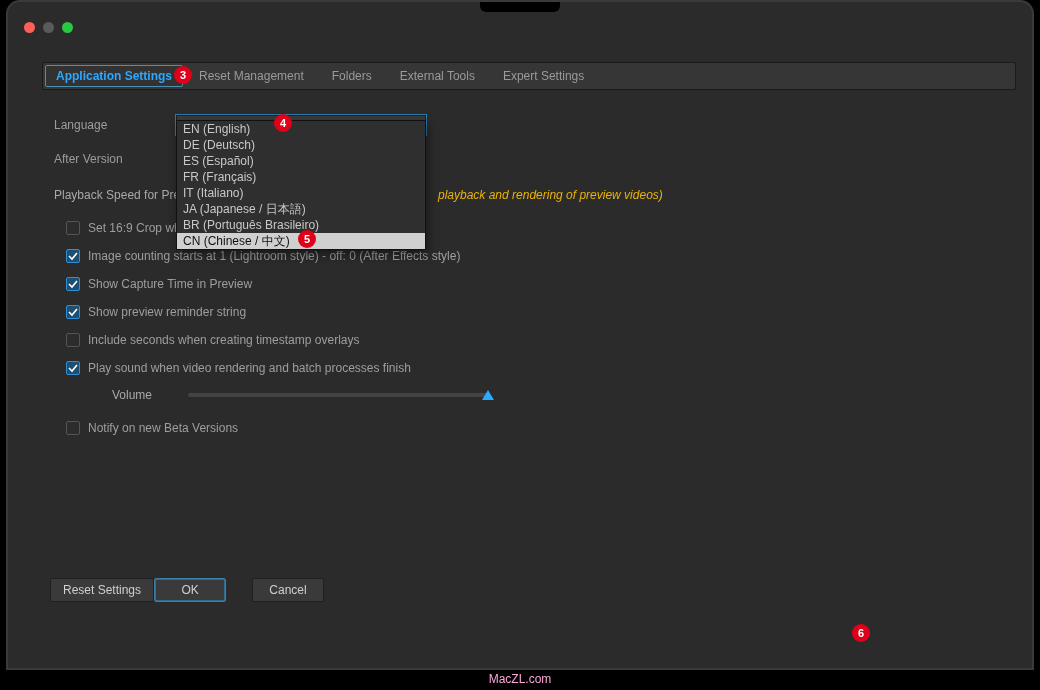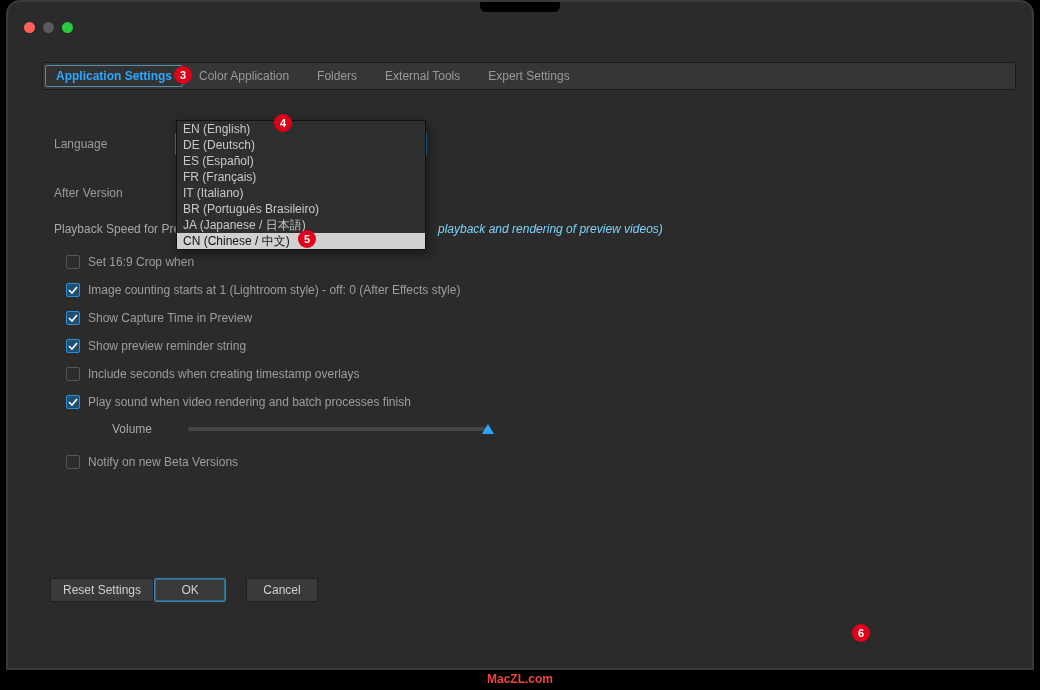--- a/index.html
+++ b/index.html
@@ -78,21 +78,20 @@
 
   .form-area {
     padding: 20px 12px 0 12px;
     position: relative;
   }
   .row {
     display: flex;
     align-items: center;
     min-height: 30px;
     margin-bottom: 4px;
-    margin-top: 19px;
   }
   .row-label {
     width: 122px;
     color: #9c9c9c;
   }
   .combo {
     position: relative;
     width: 250px;
     height: 20px;
     background: #3b3b3b;
@@ -126,21 +125,21 @@
     font-size: 12px;
     line-height: 14px;
     cursor: pointer;
   }
   .dropdown .opt.sel {
     background: #d0d0d0;
     color: #111;
   }
 
   .hint-italic {
-    color: #7dd3fc;
+    color: #eab308;
     font-style: italic;
     margin-left: 4px;
   }
 
   .check-row {
     display: flex;
     align-items: center;
     height: 28px;
     gap: 8px;
     padding-left: 12px;
@@ -209,43 +208,43 @@
     font-size: 11px;
     font-weight: 700;
     display: flex; align-items: center; justify-content: center;
     z-index: 50;
   }
 
   .bottom-brand {
     position: absolute;
     bottom: 4px; left: 0; right: 0;
     text-align: center;
-    color: #ef4444;
-    font-size: 12px;
-    font-weight: 700;
+    color: #f9a8d4;
+    font-size: 12px;
+    font-weight: 400;
   }
 </style>
 </head>
 <body>
 
 <div class="device-frame">
   <div class="notch"></div>
   <div class="traffic-lights">
     <span class="tl-red"></span>
     <span class="tl-yellow"></span>
     <span class="tl-green"></span>
   </div>
 
   <div class="content">
     <div class="tabs">
       <div class="tab active">
         <span>Application Settings</span>
       </div>
       <div class="tab">
-        <span>Color Application</span>
+        <span>Reset Management</span>
       </div>
       <div class="tab">
         <span>Folders</span>
       </div>
       <div class="tab">
         <span>External Tools</span>
       </div>
       <div class="tab">
         <span>Expert Settings</span>
       </div>
@@ -323,32 +322,32 @@
         <span class="check"></span>
         <span class="check-label">Notify on new Beta Versions</span>
       </div>
 
       <div class="dropdown">
         <div class="opt">EN (English)</div>
         <div class="opt">DE (Deutsch)</div>
         <div class="opt">ES (Español)</div>
         <div class="opt">FR (Français)</div>
         <div class="opt">IT (Italiano)</div>
+        <div class="opt">JA (Japanese / 日本語)</div>
         <div class="opt">BR (Português Brasileiro)</div>
-        <div class="opt">JA (Japanese / 日本語)</div>
         <div class="opt sel">CN (Chinese / 中文)</div>
       </div>
 
     </div>
 
     <div class="button-bar">
       <div class="btn">
         <span>Reset Settings</span>
       </div>
-      <div style="display:flex; gap:20px;">
+      <div style="display:flex; gap:26px;">
         <div class="btn primary">
           <span>OK</span>
         </div>
         <div class="btn">
           <span>Cancel</span>
         </div>
       </div>
     </div>
 
   </div>

